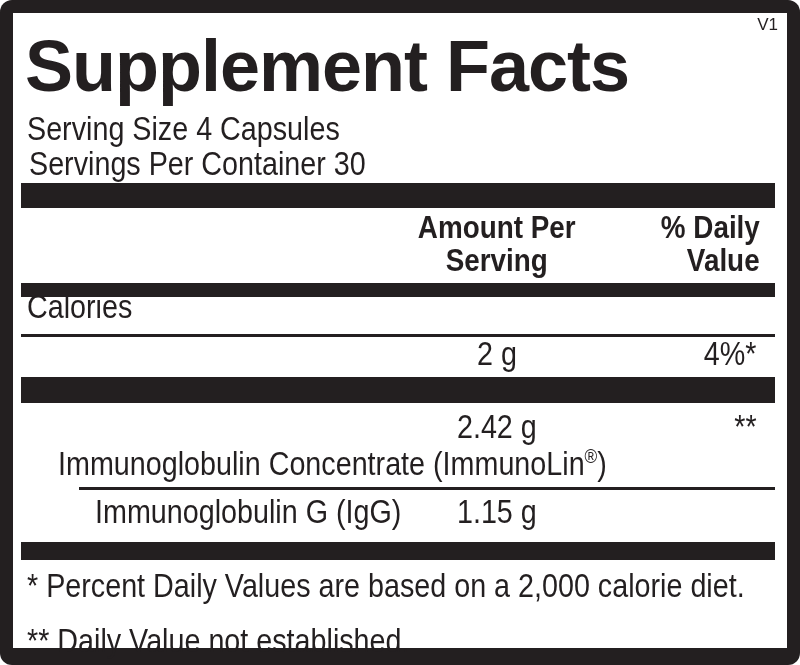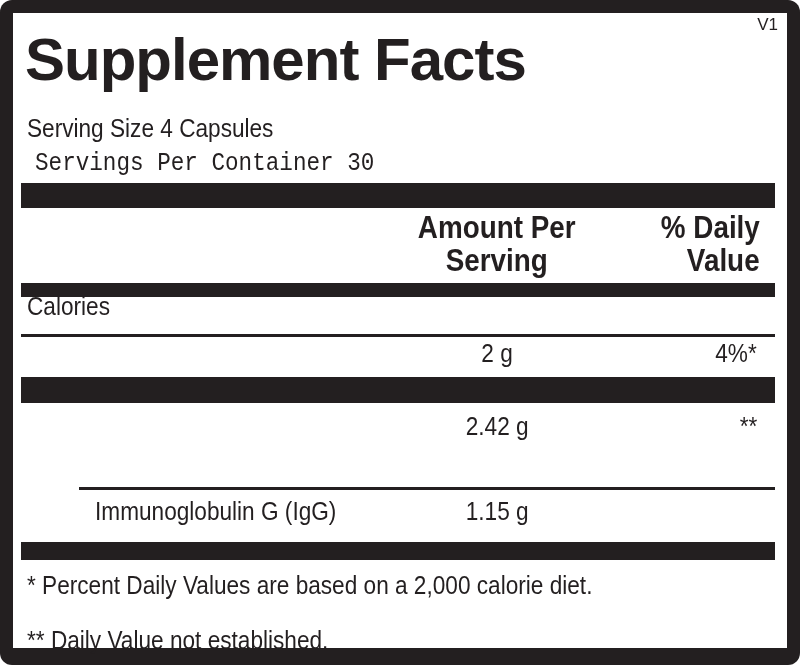--- a/index.html
+++ b/index.html
@@ -3,29 +3,29 @@
 <meta charset="utf-8">
 <style>
   html,body{margin:0;padding:0;background:#ffffff;}
   .stage{position:relative;width:800px;height:665px;background:#ffffff;overflow:hidden;
          font-family:"Liberation Sans","DejaVu Sans",sans-serif;color:#231f20;}
   .frame{position:absolute;left:0;top:0;width:800px;height:665px;background:#231f20;border-radius:12px;}
   .inner{position:absolute;left:13px;top:13px;width:774px;height:635px;background:#ffffff;}
   .inner *{position:absolute;}
 
   .v1{top:2px;right:9px;font-size:17px;line-height:19px;}
-  .title{top:2px;left:12px;width:750px;font-size:60px;line-height:90px;font-weight:700;
+  .title{top:8px;left:12px;width:750px;font-size:72px;line-height:90px;font-weight:700;
          letter-spacing:-1px;white-space:nowrap;margin:0;}
-  .txt{font-size:26px;line-height:37px;white-space:nowrap;}
+  .txt{font-size:33px;line-height:37px;white-space:nowrap;}
   .cond{display:inline-block;transform:scaleX(0.87);transform-origin:0 50%;position:static;}
   .cond-c{display:inline-block;transform:scaleX(0.87);transform-origin:50% 50%;position:static;}
   .cond-r{display:inline-block;transform:scaleX(0.87);transform-origin:100% 50%;position:static;}
 
   .serving1{top:97px;left:14px;}
-  .serving2{top:132px;left:22px;font-family:Liberation Mono, monospace;}
+  .serving2{top:132px;left:16px;}
 
   .bar{left:8px;width:754px;background:#231f20;}
   .bar1{top:170px;height:25px;}
   .bar2{top:270px;height:14px;}
   .bar3{top:364px;height:26px;}
   .bar4{top:529px;height:18px;}
   .rule{height:3px;background:#231f20;}
   .rule1{top:321px;left:8px;width:754px;}
   .rule2{top:474px;left:66px;width:696px;}
 
@@ -80,20 +80,23 @@
 
     <div class="rule rule1"></div>
 
     <div class="txt r-pro col-amt"><span class="cond-c">2 g</span></div>
     <div class="txt r-pro col-dv"><span class="cond-r">4%*</span></div>
 
     <div class="bar bar3"></div>
 
     <div class="txt r-serum1 col-amt"><span class="cond-c">2.42 g</span></div>
     <div class="txt r-serum1 col-dv"><span class="cond-r">**</span></div>
+    <div class="txt r-serum2">
+      <span class="cond"><span style="position:static;">Immunoglobulin Concentrate (ImmunoLin</span><sup style="position:static;">®</sup><span style="position:static;">)</span></span>
+    </div>
 
     <div class="rule rule2"></div>
 
     <div class="txt r-igg igg-name"><span class="cond">Immunoglobulin G (IgG)</span></div>
     <div class="txt r-igg col-amt"><span class="cond-c">1.15 g</span></div>
 
     <div class="bar bar4"></div>
 
     <div class="txt fn1"><span class="cond">* Percent Daily Values are based on a 2,000 calorie diet.</span></div>
     <div class="txt fn2"><span class="cond">** Daily Value not established.</span></div>

